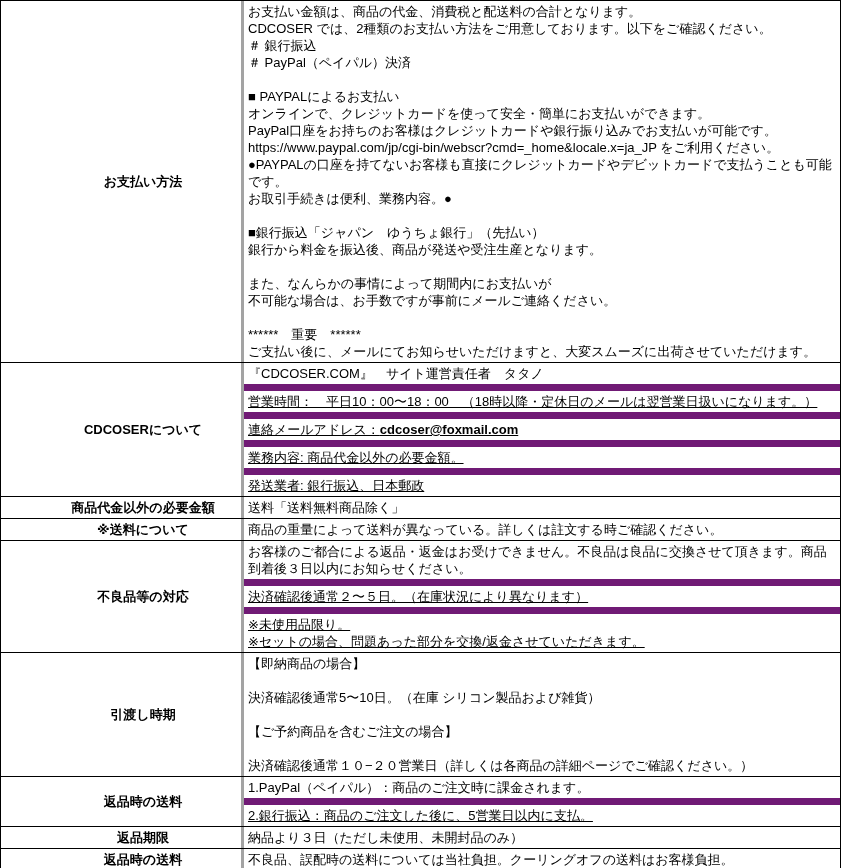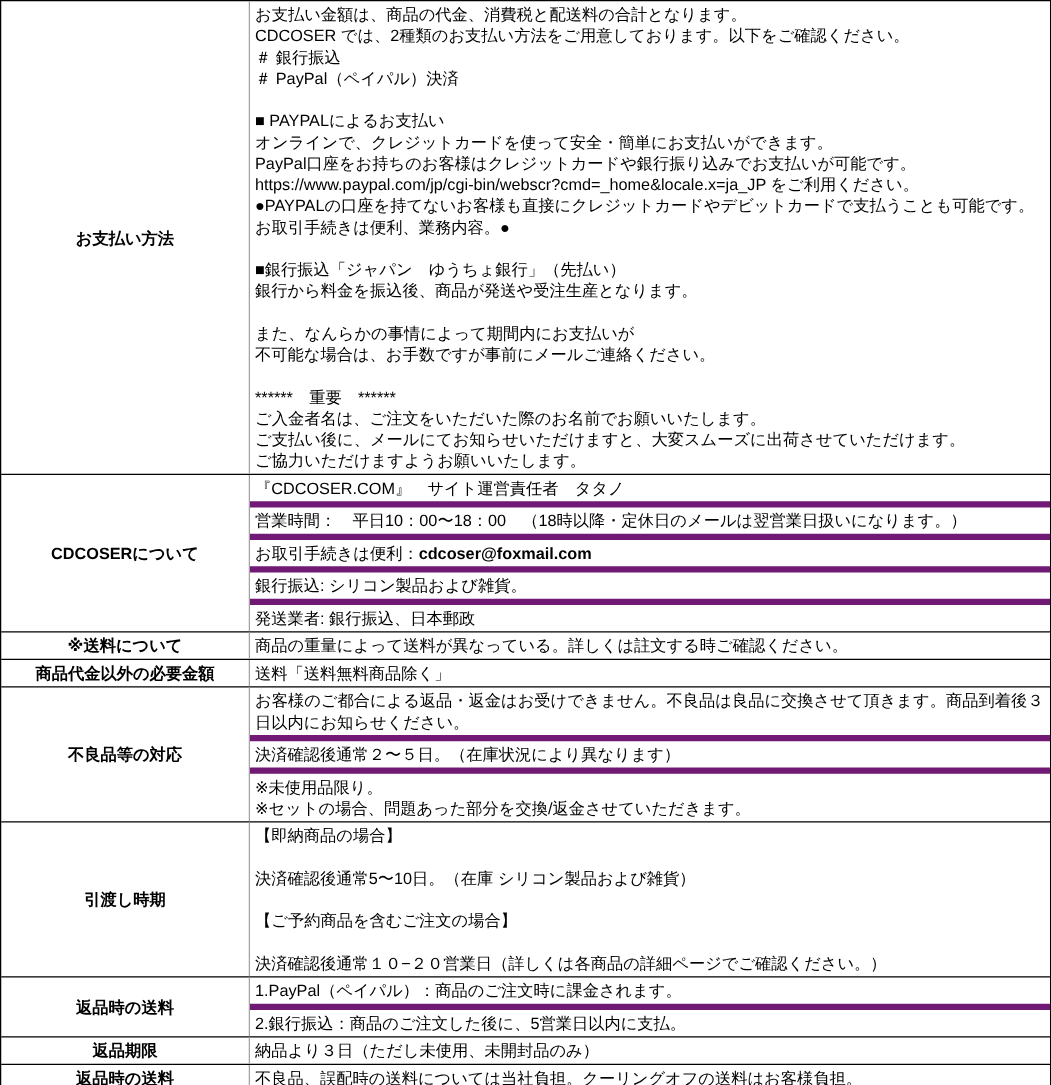--- a/index.html
+++ b/index.html
@@ -22,39 +22,41 @@
     font-size: 13px;
     line-height: 17px;
   }
   .row {
     display: flex;
     border-bottom: 1px solid #000000;
   }
   .label {
     width: 199px;
     flex: 0 0 199px;
-    border-right: 1px solid #a3a3a3;
+    border-right: 3px solid #a3a3a3;
     display: flex;
     align-items: center;
     justify-content: center;
     text-align: center;
     font-weight: bold;
     padding: 2px 4px;
+    margin-left: 44px;
   }
   .content {
     flex: 1 1 auto;
     display: flex;
     flex-direction: column;
   }
   .subcell {
     padding: 2px 4px;
     flex: 1 1 auto;
   }
   .subcell + .subcell {
-    border-top: 5px solid #701a75;
+    border-top: 7px solid #701a75;
+    text-decoration: underline;
   }
   .line {
     min-height: 17px;
     white-space: pre-wrap;
     word-break: break-all;
   }
   .bold { font-weight: bold; }
   .footer-bar {
     width: 841px;
     height: 10px;
@@ -81,59 +83,57 @@
             <div class="line">●PAYPALの口座を持てないお客様も直接にクレジットカードやデビットカードで支払うことも可能です。</div>
             <div class="line">お取引手続きは便利、業務内容。●</div>
             <div class="line"></div>
             <div class="line">■銀行振込「ジャパン　ゆうちょ銀行」（先払い）</div>
             <div class="line">銀行から料金を振込後、商品が発送や受注生産となります。</div>
             <div class="line"></div>
             <div class="line">また、なんらかの事情によって期間内にお支払いが</div>
             <div class="line">不可能な場合は、お手数ですが事前にメールご連絡ください。</div>
             <div class="line"></div>
             <div class="line">******　重要　******</div>
-            <div class="line">ご入金者名は、ご注文をいただいた際のお名前でお願いいたします。</div>
             <div class="line">ご支払い後に、メールにてお知らせいただけますと、大変スムーズに出荷させていただけます。</div>
-            <div class="line">ご協力いただけますようお願いいたします。</div>
           </div>
         </div>
       </div>
       <div class="row">
         <div class="label">CDCOSERについて</div>
         <div class="content">
           <div class="subcell">
             <div class="line">『CDCOSER.COM』　サイト運営責任者　タタノ</div>
           </div>
           <div class="subcell">
             <div class="line">営業時間：　平日10：00〜18：00　（18時以降・定休日のメールは翌営業日扱いになります。）</div>
           </div>
           <div class="subcell">
-            <div class="line"><span>お取引手続きは便利：</span><span class="bold">cdcoser@foxmail.com</span></div>
+            <div class="line"><span>連絡メールアドレス：</span><span class="bold">cdcoser@foxmail.com</span></div>
           </div>
           <div class="subcell">
-            <div class="line">銀行振込: シリコン製品および雑貨。</div>
+            <div class="line">業務内容: 商品代金以外の必要金額。</div>
           </div>
           <div class="subcell">
             <div class="line">発送業者: 銀行振込、日本郵政</div>
+          </div>
+        </div>
+      </div>
+      <div class="row">
+        <div class="label">商品代金以外の必要金額</div>
+        <div class="content">
+          <div class="subcell">
+            <div class="line">送料「送料無料商品除く」</div>
           </div>
         </div>
       </div>
       <div class="row">
         <div class="label">※送料について</div>
         <div class="content">
           <div class="subcell">
             <div class="line">商品の重量によって送料が異なっている。詳しくは註文する時ご確認ください。</div>
-          </div>
-        </div>
-      </div>
-      <div class="row">
-        <div class="label">商品代金以外の必要金額</div>
-        <div class="content">
-          <div class="subcell">
-            <div class="line">送料「送料無料商品除く」</div>
           </div>
         </div>
       </div>
       <div class="row">
         <div class="label">不良品等の対応</div>
         <div class="content">
           <div class="subcell">
             <div class="line">お客様のご都合による返品・返金はお受けできません。不良品は良品に交換させて頂きます。商品到着後３日以内にお知らせください。</div>
           </div>
           <div class="subcell">

